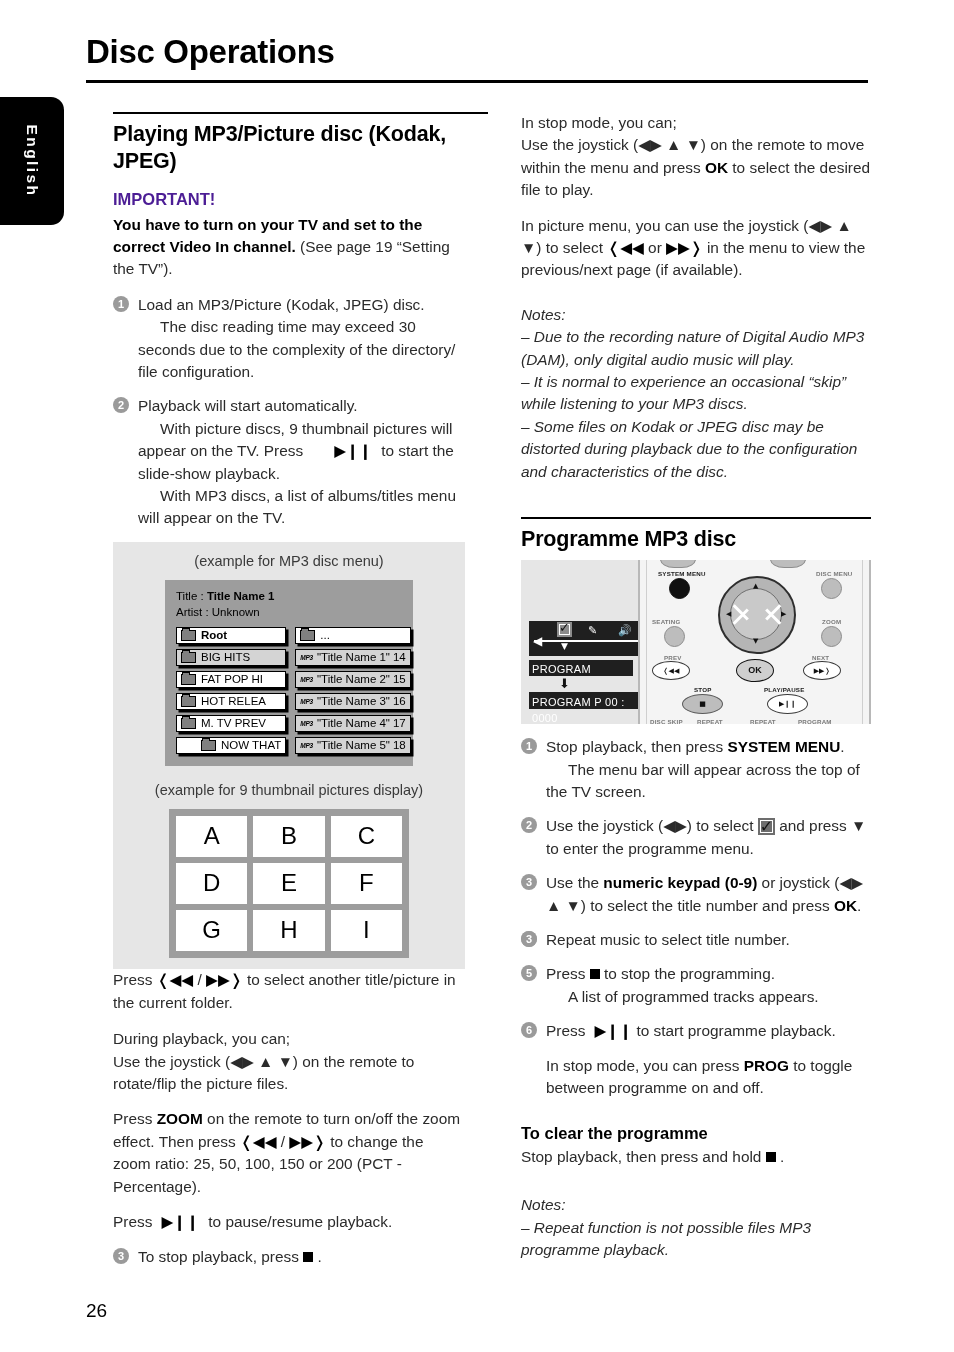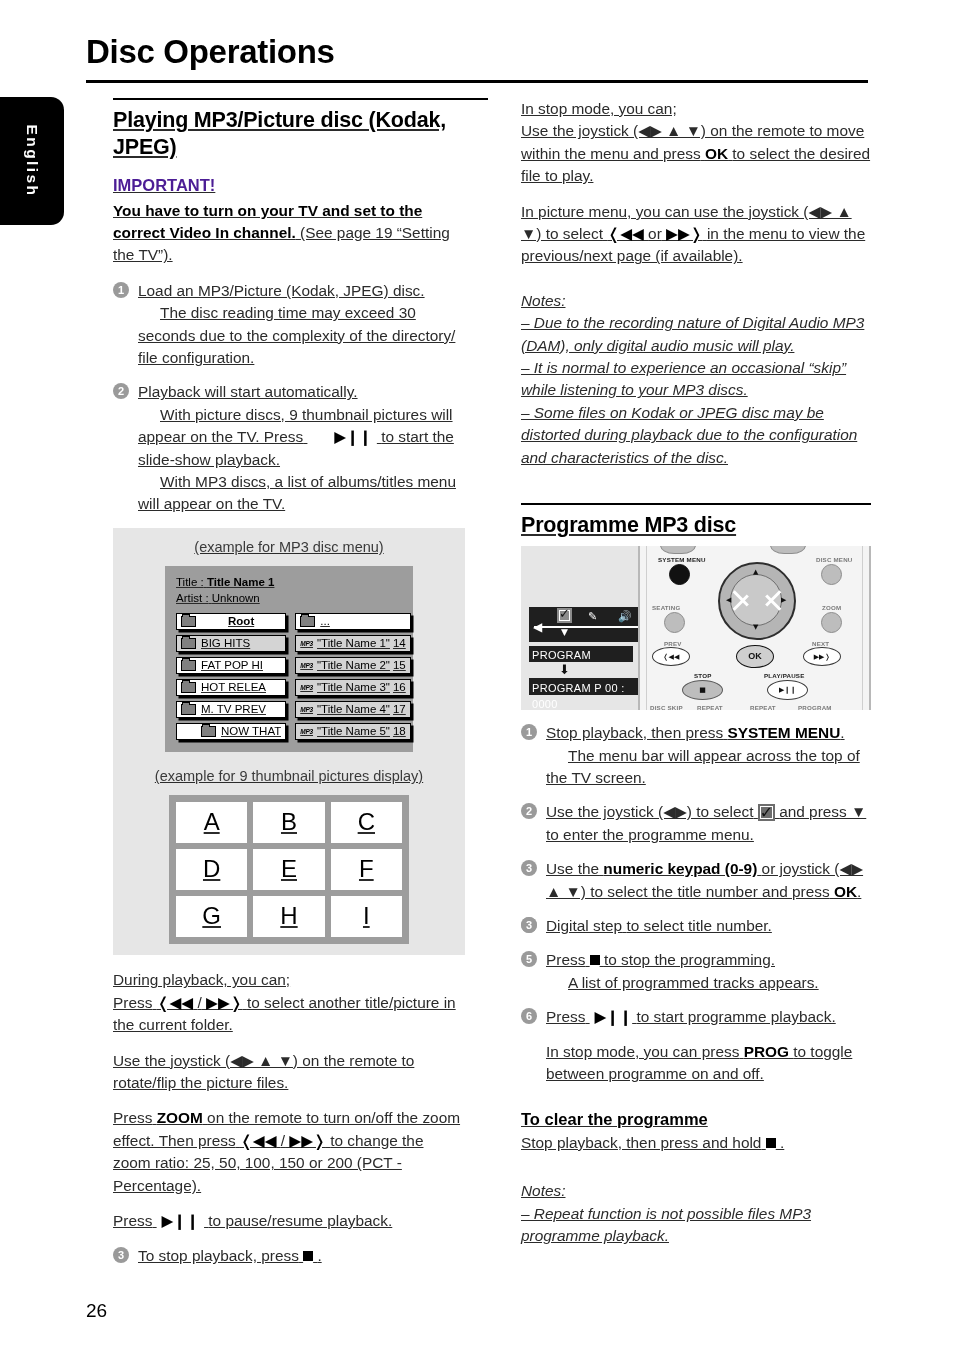--- a/index.html
+++ b/index.html
@@ -57,25 +57,24 @@
     left: 86px;
     top: 80px;
     width: 782px;
     height: 3px;
     background: #000;
   }
 
   
   .col {
     position: absolute;
-    top: 98px;
+    top: 112px;
     font-size: 15.4px;
     line-height: 1.455;
     color: #2b2b2b;
-    text-decoration: underline;
   }
   .col-left { left: 113px; width: 352px; }
   .col-right { left: 521px; width: 350px; }
 
   .sec-rule {
     height: 2px;
     background: #000;
     margin-bottom: 7px;
   }
   .sec-rule.left { width: 375px; }
@@ -199,21 +198,21 @@
     margin-bottom: 5px;
     height: 17px;
     display: flex;
     align-items: center;
     padding: 0 4px;
     font-size: 11.5px;
     color: #000;
     box-sizing: border-box;
   }
   .tv-row.shaded { background: #d4d4d4; }
-  .tv-row.bold { font-weight: bold; text-align: center; }
+  .tv-row.bold { font-weight: bold; }
   .folder-ico {
     display: inline-block;
     width: 13px; height: 9px;
     background: #808080;
     border: 1px solid #000;
     margin-right: 5px;
     flex: 0 0 auto;
     position: relative;
   }
   .folder-ico::after {
@@ -613,28 +612,28 @@
           <div class="thumb-cell">D</div>
           <div class="thumb-cell">E</div>
           <div class="thumb-cell">F</div>
           <div class="thumb-cell">G</div>
           <div class="thumb-cell">H</div>
           <div class="thumb-cell">I</div>
         </div>
       </div>
     </div>
 
-    <p style="margin-top:14px; margin-bottom:0;">During playback, you can;</p>
     <p>
       <span>Press</span>
       <span class="g">❬◀◀</span>
       <span>/</span>
       <span class="g">▶▶❭</span>
       <span>to select another title/picture in the current folder.</span>
     </p>
+    <p style="margin-top:14px; margin-bottom:0;">During playback, you can;</p>
     <p>Use the joystick (◀▶ ▲ ▼) on the remote to rotate/flip the picture files.</p>
     <p>
       <span>Press</span>
       <span class="strong">ZOOM</span>
       <span>on the remote to turn on/off the zoom effect. Then press</span>
       <span class="g">❬◀◀</span>
       <span>/</span>
       <span class="g">▶▶❭</span>
       <span>to change the zoom ratio: 25, 50, 100, 150 or 200 (PCT - Percentage).</span>
     </p>
@@ -781,21 +780,21 @@
     <div class="step">
       <span class="badge">3</span>
       <span>Use the</span>
       <span class="strong">numeric keypad (0-9)</span>
       <span>or joystick (◀▶ ▲ ▼) to select the title number and press</span>
       <span class="strong">OK</span><span>.</span>
     </div>
 
     <div class="step">
       <span class="badge">4</span>
-      <span>Digital step</span>
+      <span>Repeat music</span>
       <span class="badge">3</span>
       <span>to select title number.</span>
     </div>
 
     <div class="step">
       <span class="badge">5</span>
       <span>Press</span>
       <span class="stopsq"></span>
       <span>to stop the programming.</span>
       <span class="indent">A list of programmed tracks appears.</span>

